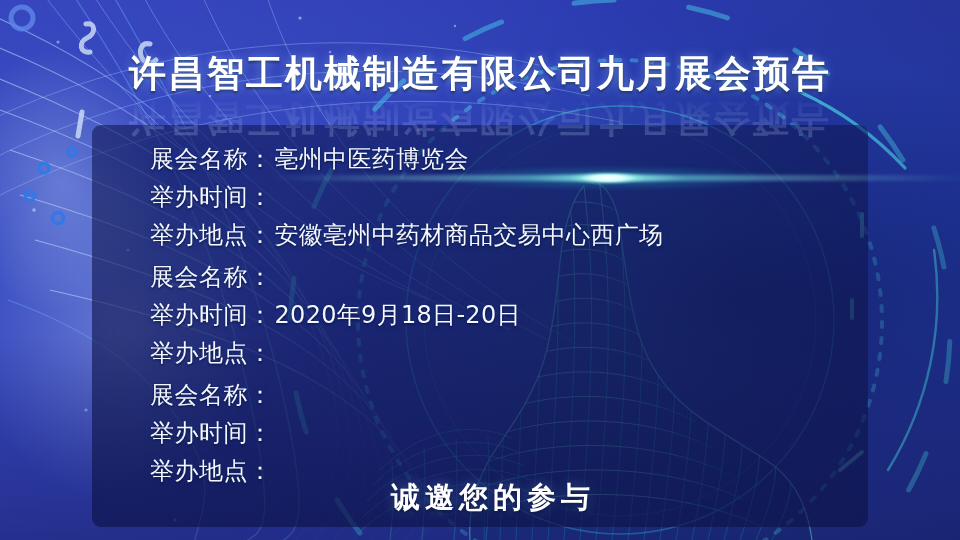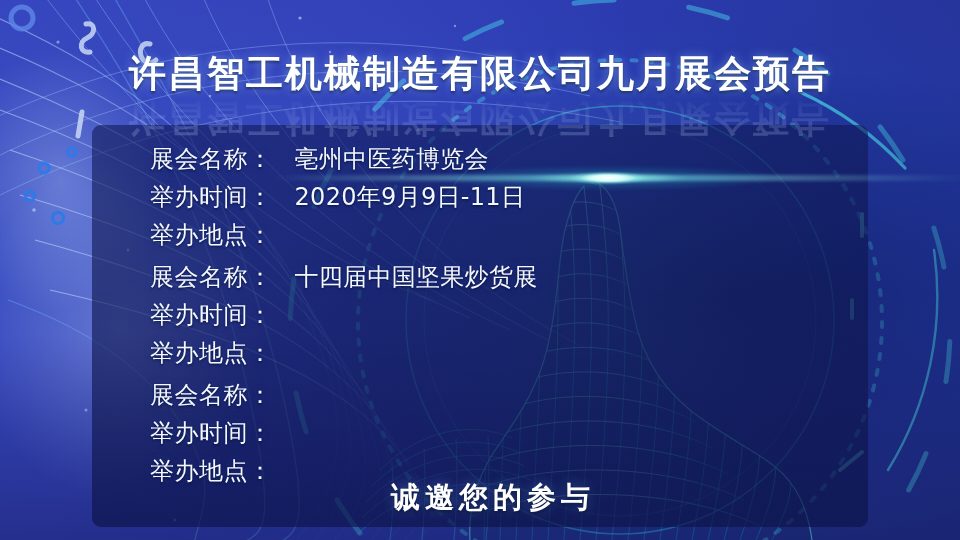--- a/index.html
+++ b/index.html
@@ -75,21 +75,21 @@
 
   
   .block{position:absolute;left:150px;}
   .row{
     display:flex;align-items:flex-end;white-space:nowrap;
     font-size:24px;line-height:38px;color:#f4f7ff;font-weight:500;
     font-family:"DejaVu Sans","Liberation Sans",sans-serif;
     text-shadow:0 1px 3px rgba(0,10,45,0.95), 0 0 6px rgba(40,80,180,0.5);
   }
   .row .lbl{letter-spacing:0.5px;}
-  .row .val{margin-left:22px;letter-spacing:0.3px;}
+  .row .val{margin-left:2px;letter-spacing:0.3px;}
 
   #block1{top:140px;}
   #block2{top:258px;}
   #block3{top:376px;}
 
   #footer{
     position:absolute;left:13px;top:478px;width:960px;text-align:center;
     font-size:29px;font-weight:600;letter-spacing:5px;color:#ffffff;
     font-family:"DejaVu Sans","Liberation Sans",sans-serif;
     text-shadow:0 2px 5px rgba(0,10,45,0.9), 0 0 12px rgba(120,180,255,0.45);
@@ -320,34 +320,34 @@
     <div id="title">许昌智工机械制造有限公司九月展会预告</div>
   </div>
 
   <div class="block" id="block1">
     <div class="row">
       <span class="lbl">展会名称：</span>
       <span class="val">亳州中医药博览会</span>
     </div>
     <div class="row">
       <span class="lbl">举办时间：</span>
-      <span class="val">2020年9月9日-11日</span>
     </div>
     <div class="row">
       <span class="lbl">举办地点：</span>
+      <span class="val">安徽亳州中药材商品交易中心西广场</span>
     </div>
   </div>
 
   <div class="block" id="block2">
     <div class="row">
       <span class="lbl">展会名称：</span>
-      <span class="val">十四届中国坚果炒货展</span>
     </div>
     <div class="row">
       <span class="lbl">举办时间：</span>
+      <span class="val">2020年9月18日-20日</span>
     </div>
     <div class="row">
       <span class="lbl">举办地点：</span>
     </div>
   </div>
 
   <div class="block" id="block3">
     <div class="row">
       <span class="lbl">展会名称：</span>
     </div>

